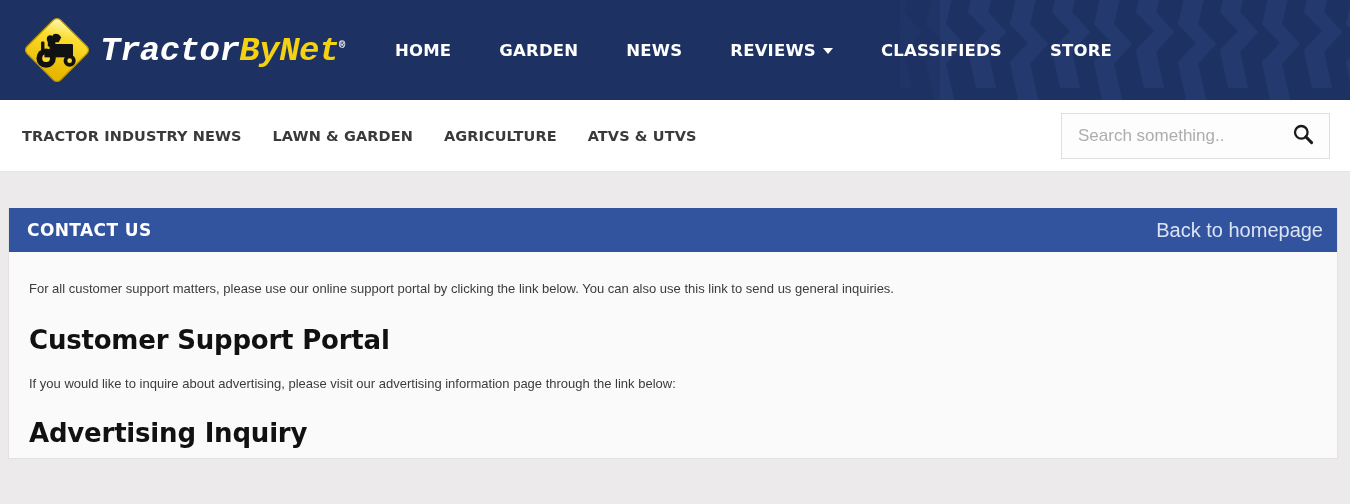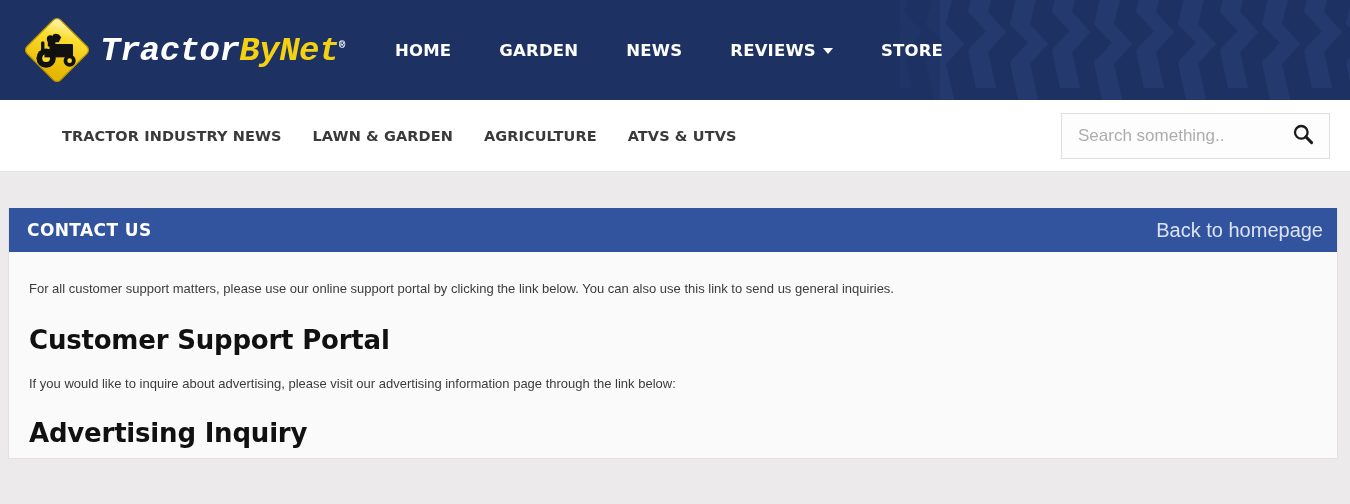--- a/index.html
+++ b/index.html
@@ -105,21 +105,20 @@
     background: #ffffff;
     display: flex;
     align-items: center;
     padding: 0 10px 0 22px;
     border-bottom: 1px solid #e4e4e4;
   }
   .subnav-links {
     display: flex;
     align-items: flex-end;
     flex: 1 1 auto;
-    margin-left: 40px;
   }
   .subnav-links a {
     color: #3a3a3a;
     text-decoration: none;
     font-family: "DejaVu Sans", sans-serif;
     font-weight: 700;
     font-size: 14.5px;
     letter-spacing: 0.1px;
     padding-right: 31px;
     white-space: nowrap;
@@ -280,20 +279,23 @@
           <span>GARDEN</span>
         </a>
       <a href="#">
           <span>NEWS</span>
         </a>
       <a href="#">
           <span>REVIEWS</span>
           <i class="caret"></i>
         </a>
       <a href="#">
+          <span>CLASSIFIEDS</span>
+        </a>
+      <a href="#">
           <span>STORE</span>
         </a>
     </nav>
 
   </div>
 </header>
 
 <div class="subnav">
   <nav class="subnav-links">
     <a href="#">TRACTOR INDUSTRY NEWS</a>

